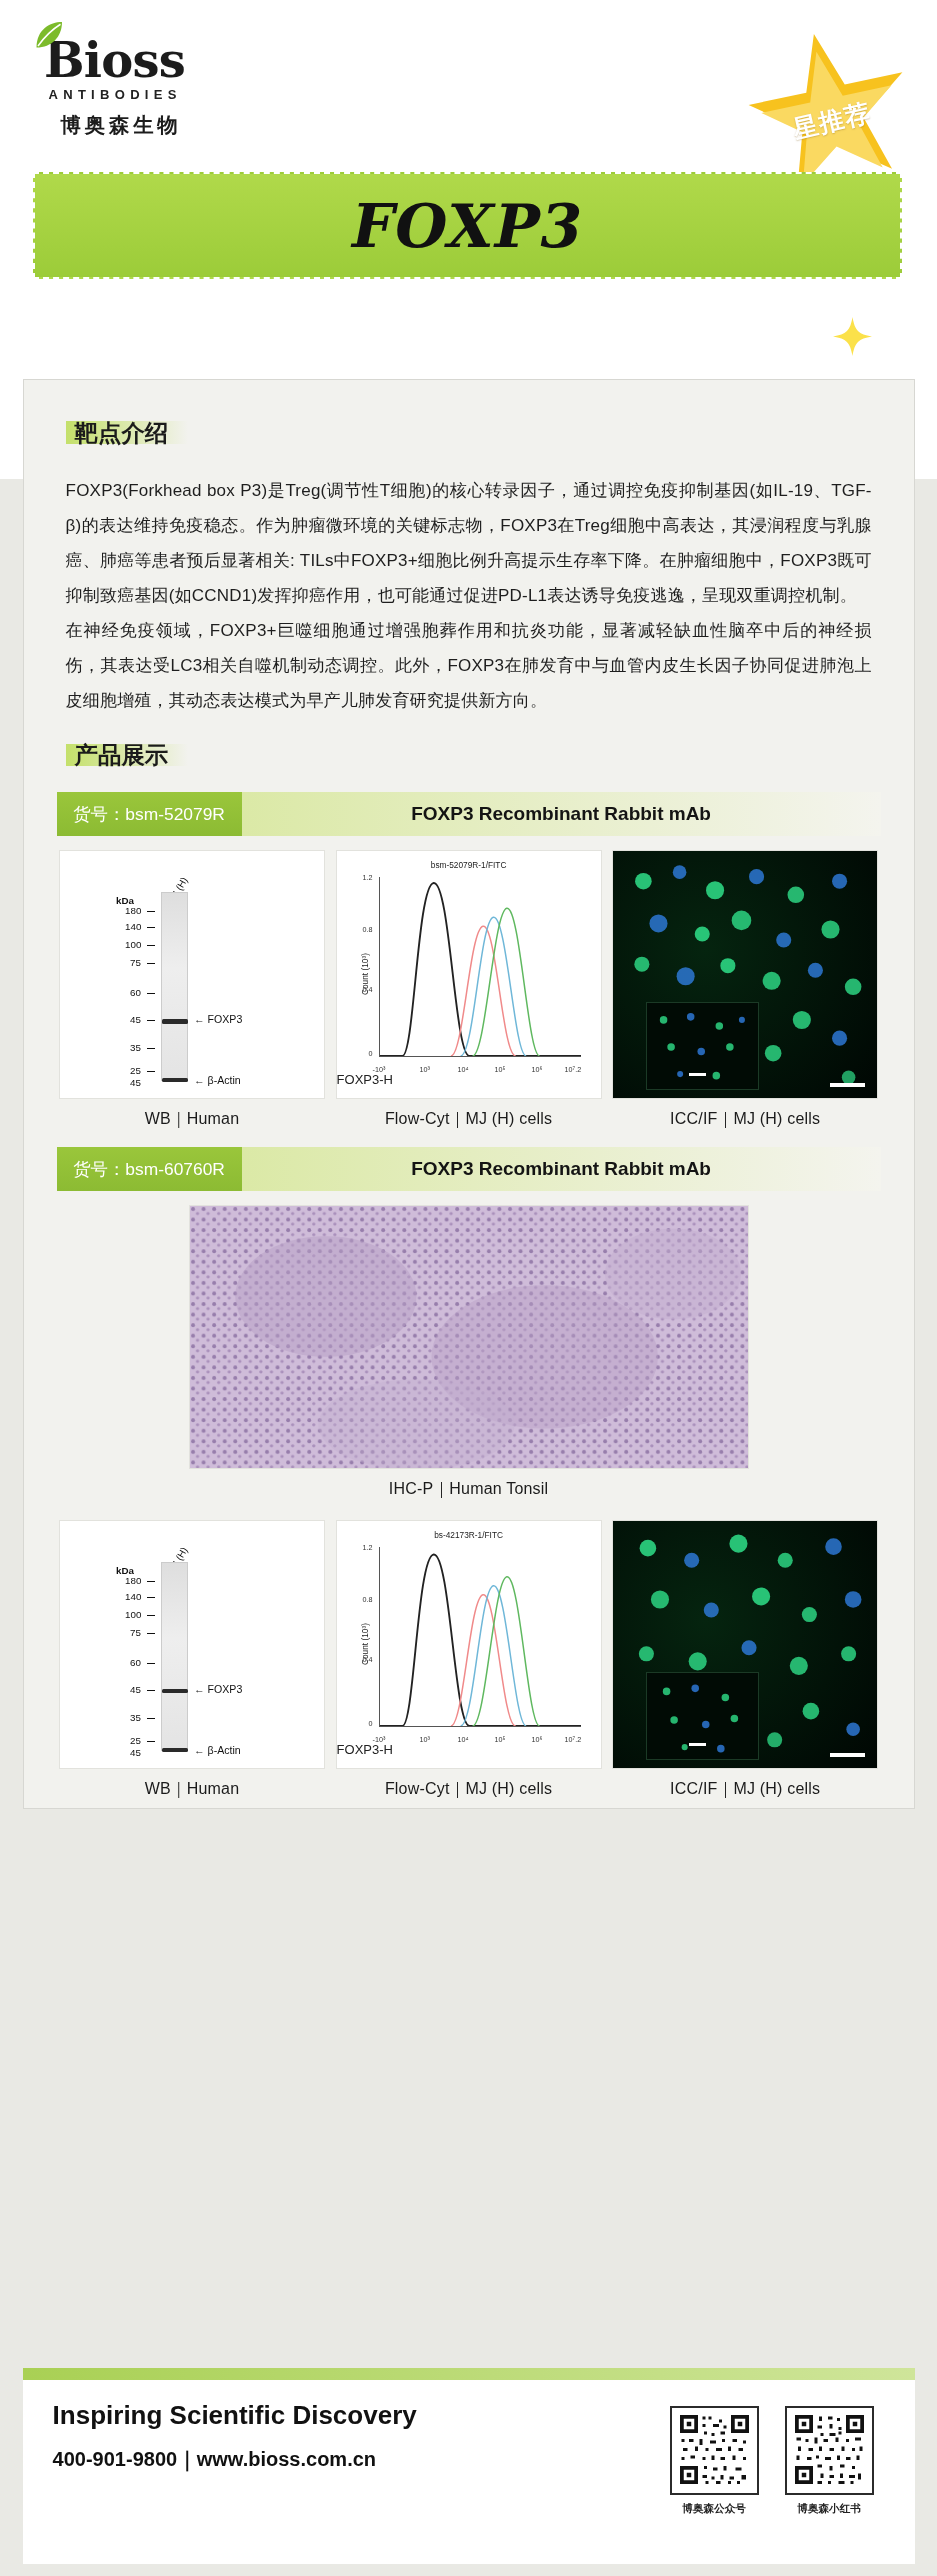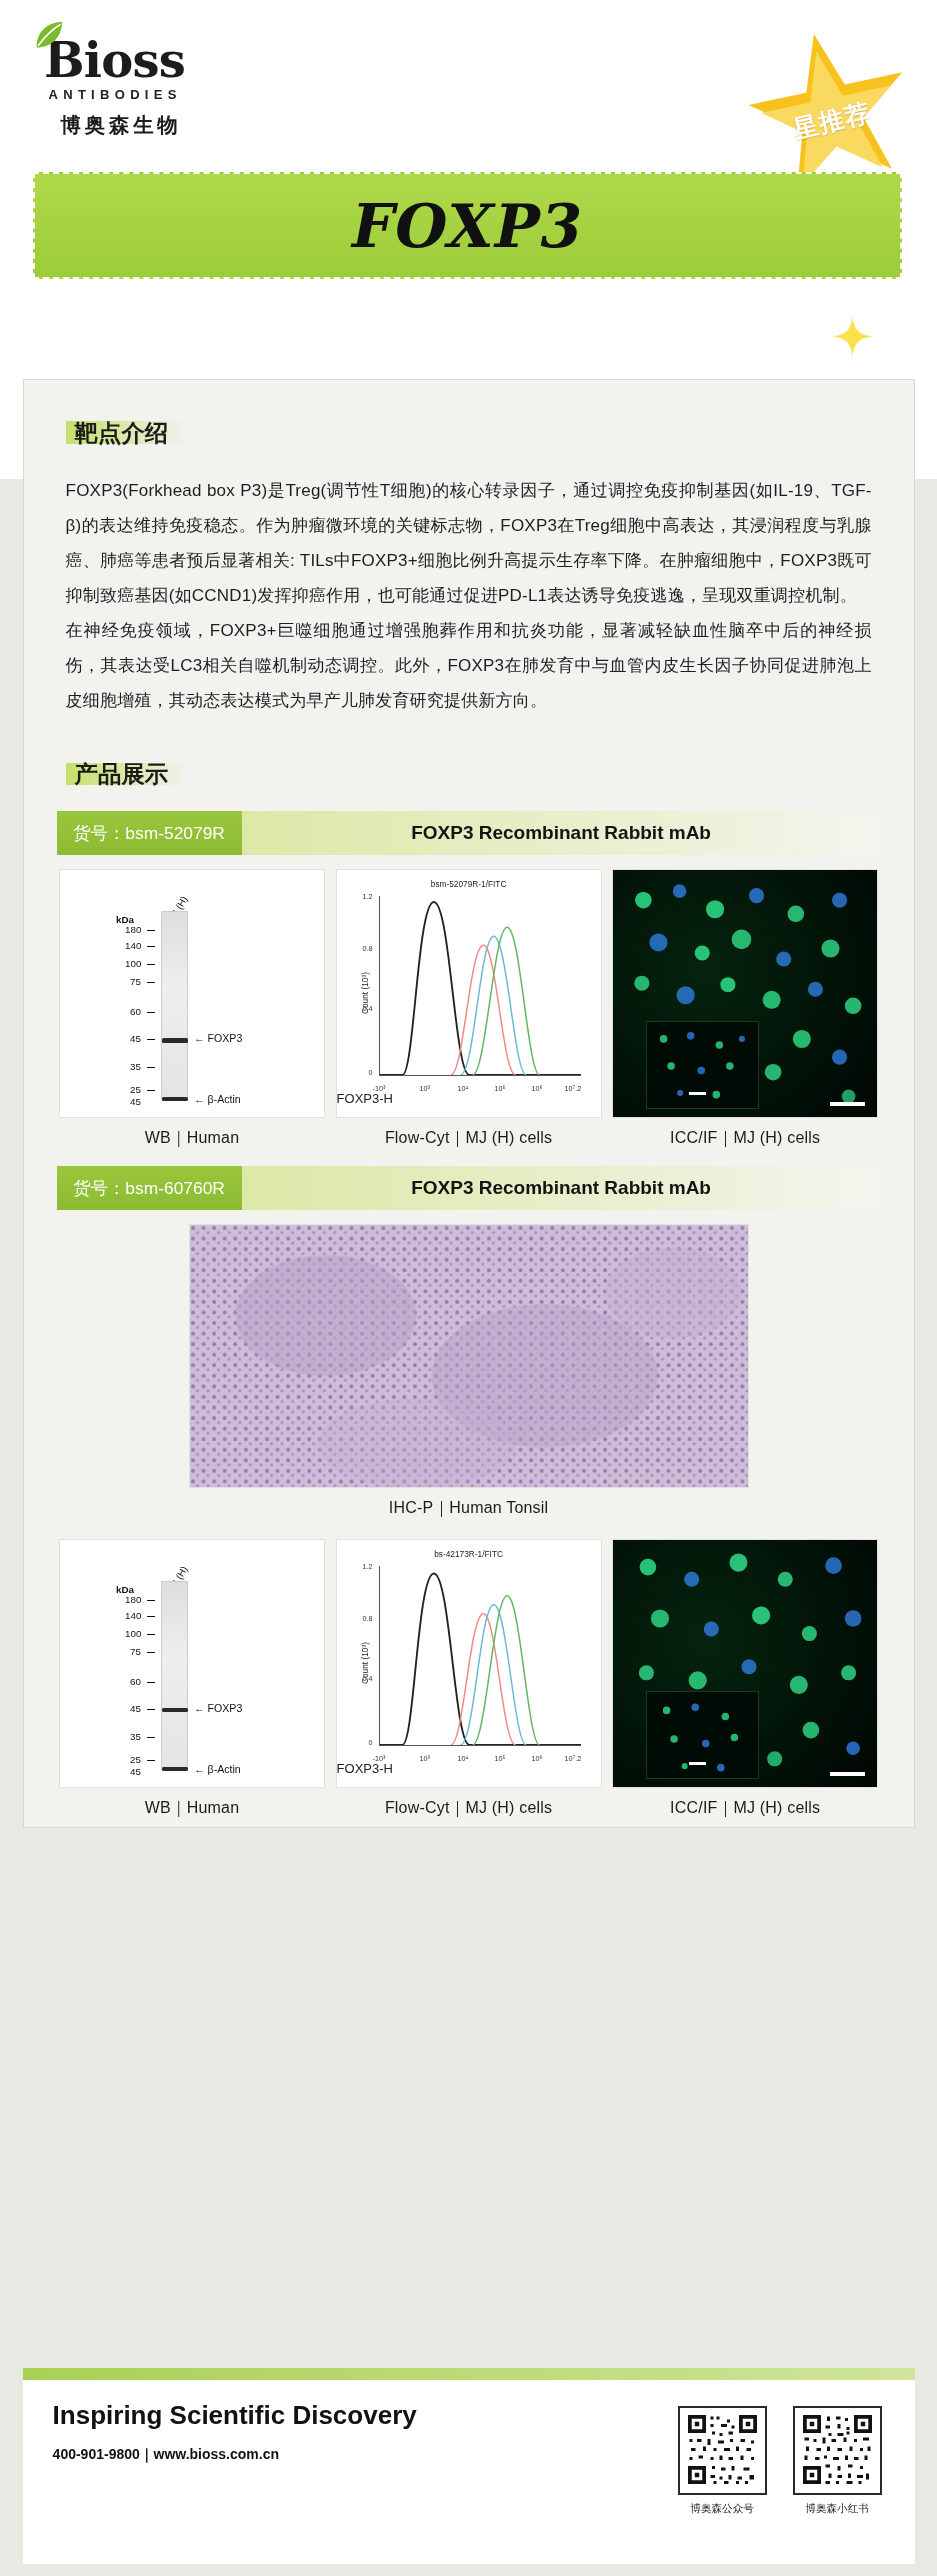--- a/index.html
+++ b/index.html
@@ -321,30 +321,31 @@
     margin-bottom: 15px;
   }
   .footer .lines {
     font-size: 11.3px;
     color: #333;
     line-height: 20.4px;
     letter-spacing: 0.2px;
   }
   .footer .phone {
     margin-top: 10px;
-    font-size: 14px;
+    font-size: 20px;
     font-weight: bold;
     color: #111;
   }
   .qr-wrap {
     position: absolute;
-    right: 33px;
+    right: 41px;
     top: 26px;
     display: flex;
     gap: 26px;
+    font-weight: bold;
   }
   .qr-item { text-align: center; }
   .qr-box {
     width: 89px; height: 89px;
     border: 2.3px solid #2b2b2b;
     padding: 3.8px;
     background: #fff;
   }
   .qr-cap { font-size: 10.6px; color: #222; margin-top: 6.8px; }
 </style>
@@ -397,21 +398,21 @@
     <span class="bgbar"></span>
     <span class="txt">靶点介绍</span>
   </div>
 
   <div class="intro">
     <p>FOXP3(Forkhead box P3)是Treg(调节性T细胞)的核心转录因子，通过调控免疫抑制基因(如IL-19、TGF-β)的表达维持免疫稳态。作为肿瘤微环境的关键标志物，FOXP3在Treg细胞中高表达，其浸润程度与乳腺癌、肺癌等患者预后显著相关: TILs中FOXP3+细胞比例升高提示生存率下降。在肿瘤细胞中，FOXP3既可抑制致癌基因(如CCND1)发挥抑癌作用，也可能通过促进PD-L1表达诱导免疫逃逸，呈现双重调控机制。</p>
     <p>在神经免疫领域，FOXP3+巨噬细胞通过增强胞葬作用和抗炎功能，显著减轻缺血性脑卒中后的神经损伤，其表达受LC3相关自噬机制动态调控。此外，FOXP3在肺发育中与血管内皮生长因子协同促进肺泡上皮细胞增殖，其动态表达模式为早产儿肺发育研究提供新方向。</p>
   </div>
 
   
-  <div class="section-head" style="margin-top:36px;text-align:right;">
+  <div class="section-head" style="margin-top:17px;text-align:right;">
     <span class="bgbar"></span>
     <span class="txt">产品展示</span>
   </div>
 
   <div class="prod-wrap">
 
     <div>
       <div class="prod-header">
         <div class="prod-code">货号：bsm-52079R</div>
         <div class="prod-name">FOXP3 Recombinant Rabbit mAb</div>

